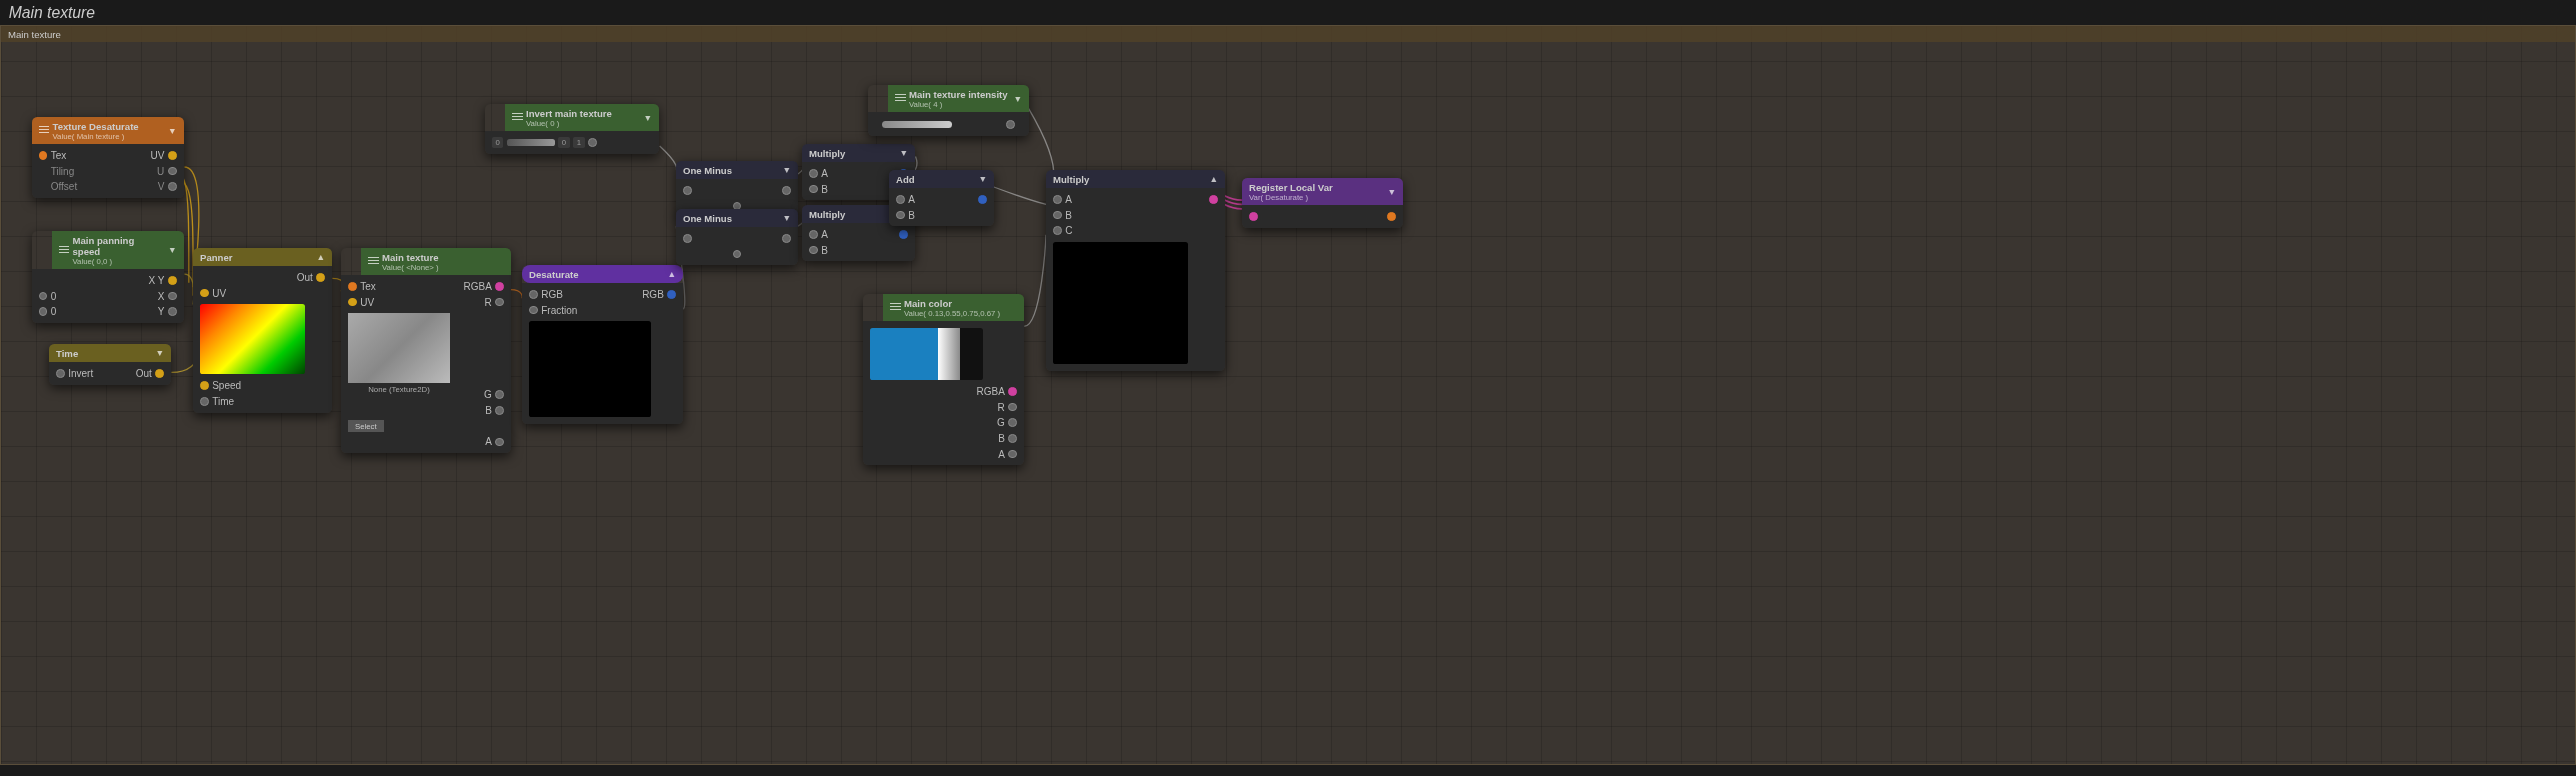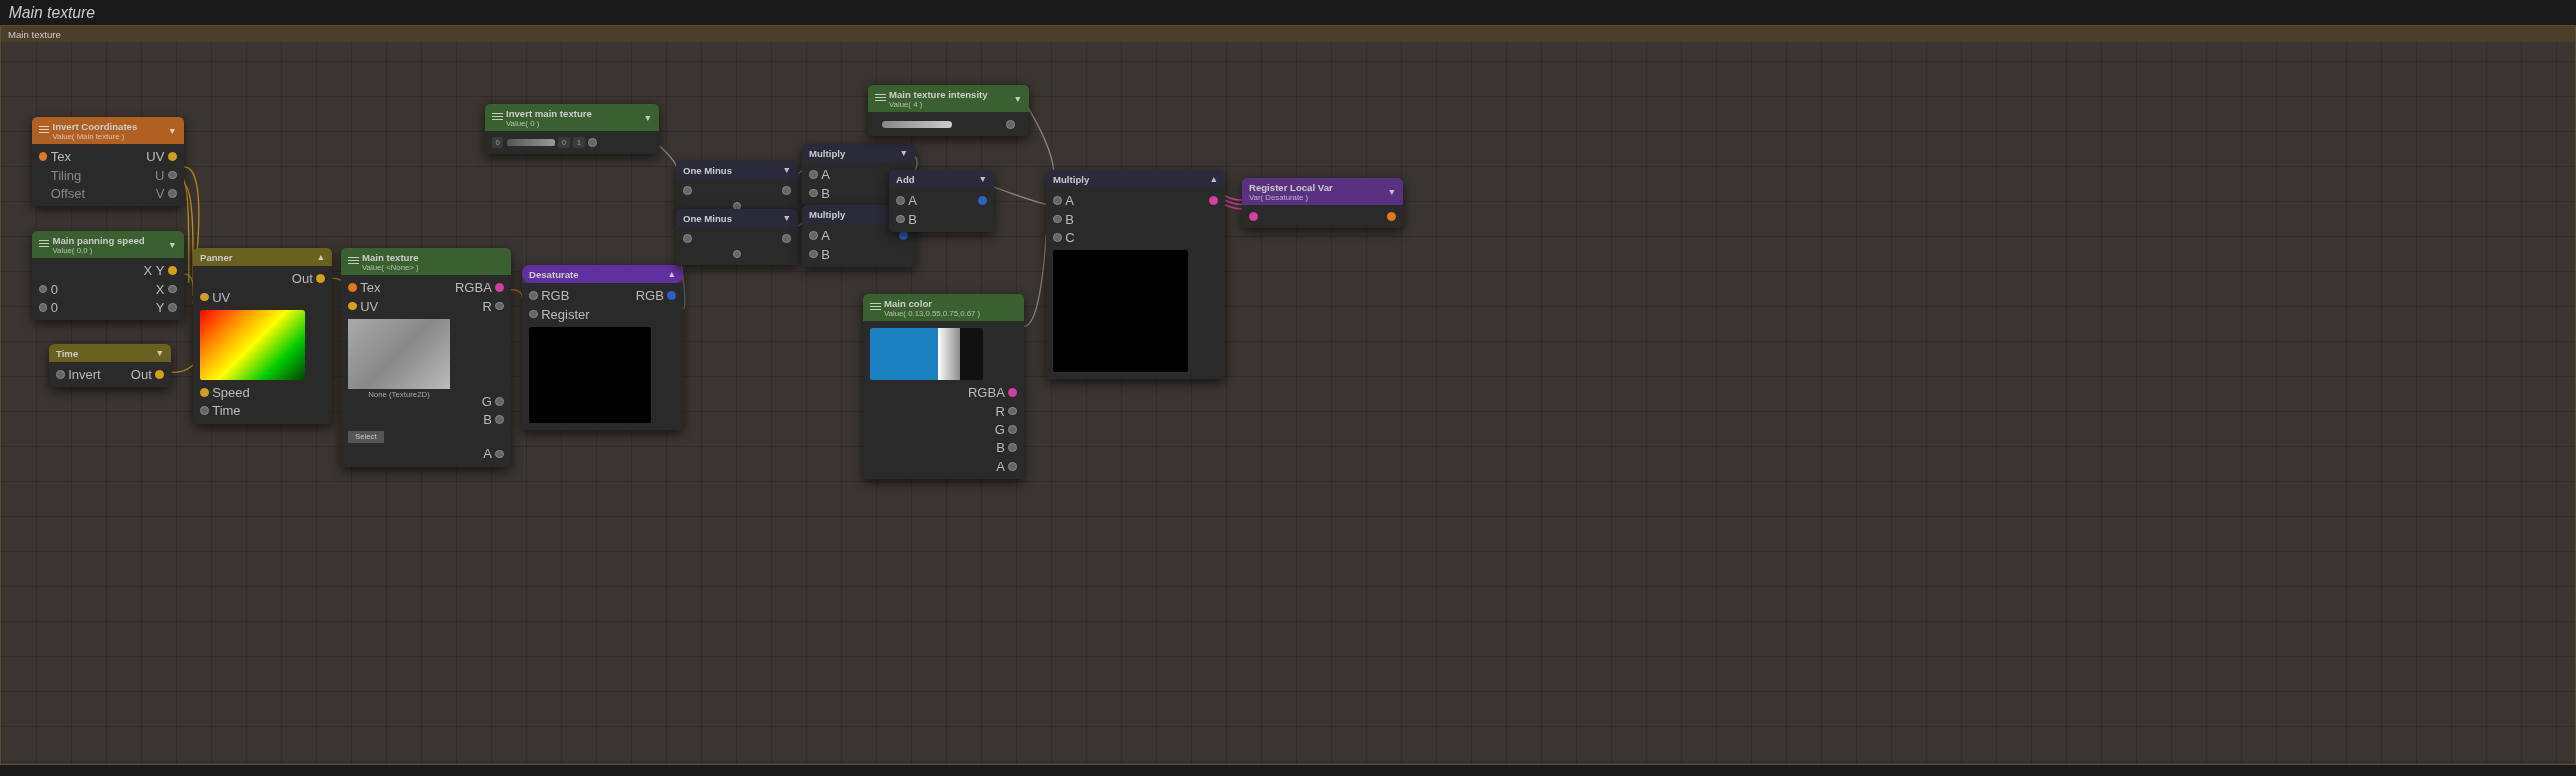--- a/index.html
+++ b/index.html
@@ -110,30 +110,30 @@
       flex-shrink: 0;
       cursor: pointer;
     }
     .socket.yellow { background: #d4a017; border-color: #d4a017; }
     .socket.orange-s { background: #e07820; border-color: #e07820; }
     .socket.blue-s { background: #3060c0; border-color: #3060c0; }
     .socket.pink-s { background: #d040a0; border-color: #d040a0; }
     .socket.grey-s { background: #666; border-color: #888; }
 
     .socket-label {
-      font-size: 13px;
+      font-size: 10px;
       color: #bbb;
       flex: 1;
     }
     .socket-label.right { text-align: right; margin-right: 3.5px; }
     .socket-label.left { margin-left: 3.5px; }
 
     
     .header-orange { background: #b06020; }
-    .header-dark-green { background: #3a6030; }
+    .header-dark-green { background: #3a6030; margin-left: 20px; }
     .header-olive { background: #6a6020; }
     .header-purple { background: #6030a0; border-radius: 8px; }
     .header-dark2 { background: #2a2a3a; align-items: center; }
 
     
     .connections-svg {
       position: absolute;
       top: 0; left: 0;
       width: 100%;
       height: 100%;
@@ -391,21 +391,21 @@
   </svg>
 
   <div class="node" id="node-tex-coords">
     <div class="node-header header-orange">
       <div class="menu-icon">
           <span></span>
           <span></span>
           <span></span>
         </div>
       <div>
-        <span>Invert Coordinates</span>
+        <span>Texture Desaturate</span>
         <span class="node-subtitle">Value( Main texture )</span>
       </div>
       <span class="expand-icon">▼</span>
     </div>
     <div class="node-body">
       <div class="node-row">
         <div class="socket orange-s"></div>
         <span class="socket-label left">Tex</span>
         <span class="socket-label right">UV</span>
         <div class="socket yellow"></div>
@@ -587,21 +587,21 @@
     </div>
     <div class="node-body">
       <div class="node-row">
         <div class="socket grey-s"></div>
         <span class="socket-label left">RGB</span>
         <span class="socket-label right">RGB</span>
         <div class="socket blue-s"></div>
       </div>
       <div class="node-row">
         <div class="socket grey-s"></div>
-        <span class="socket-label left">Register</span>
+        <span class="socket-label left">Fraction</span>
       </div>
       <div class="black-preview"></div>
     </div>
   </div>
 
   <div class="node" id="node-one-minus-top">
     <div class="node-header header-dark2">
       <div>
         <span>One Minus</span>
       </div>

